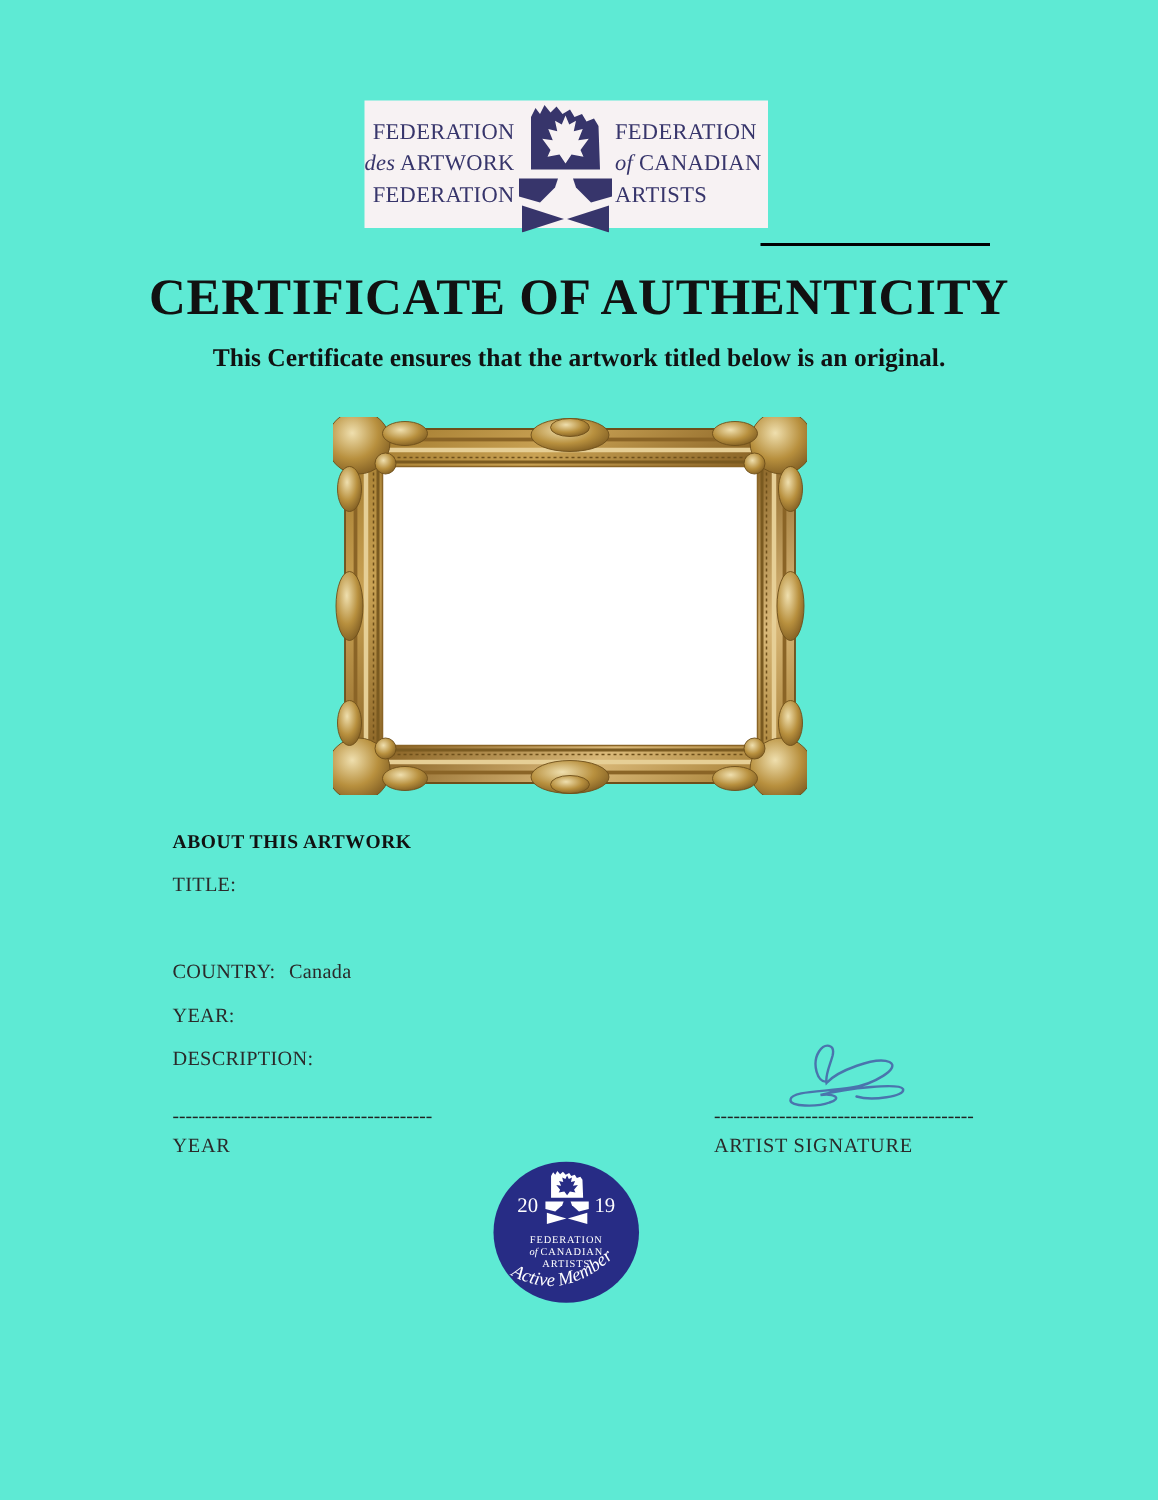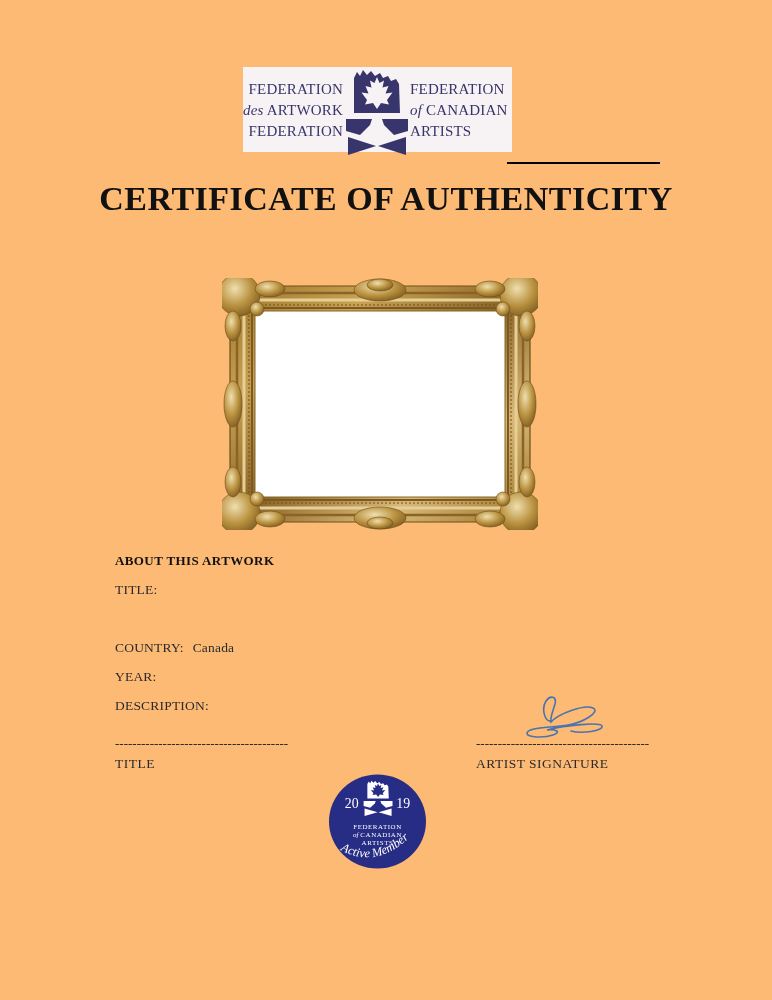--- a/index.html
+++ b/index.html
@@ -1,16 +1,16 @@
 <!DOCTYPE html>
 <html><head>
 <meta charset="utf-8">
 <style>
   html,body{margin:0;padding:0;background:#ffffff;}
-  .page{position:relative;width:772px;height:1000px;background:#fdba74;
+  .page{position:relative;width:772px;height:1000px;background:#5eead4;
         font-family:"Liberation Serif","DejaVu Serif",serif;color:#1f1f1f;overflow:hidden;text-decoration:underline;}
 
   
   .logo-block{position:absolute;left:243px;top:67px;width:269px;height:85px;background:#f7f2f3;}
   .logo-text{position:absolute;top:50%;transform:translateY(-50%);
              font-size:15px;line-height:21px;color:#37356b;letter-spacing:.2px;white-space:nowrap;}
   .logo-left{left:0;width:100px;text-align:right;}
   .logo-right{left:167px;width:102px;text-align:left;}
   .logo-text .ital{font-style:italic;text-transform:lowercase;}
   .logo-emblem{position:absolute;left:103px;top:0;width:62px;height:88px;}
@@ -70,20 +70,21 @@
       <span>FEDERATION</span><br>
       <span class="ital">of</span>
       <span>CANADIAN</span><br>
       <span>ARTISTS</span>
     </div>
   </div>
 
   <div class="top-rule"></div>
 
   <div class="cert-title">CERTIFICATE OF AUTHENTICITY</div>
+  <div class="cert-subtitle">This Certificate ensures that the artwork titled below is an original.</div>
 
   <svg class="frame-svg" viewBox="0 0 316 252">
     <defs>
       <linearGradient id="gf" x1="0" y1="0" x2="1" y2="1">
         <stop offset="0" stop-color="#9c7428"></stop>
           <stop offset="0.25" stop-color="#c9a254"></stop>
         <stop offset="0.5" stop-color="#8a6426"></stop>
           <stop offset="0.75" stop-color="#d9b878"></stop>
         <stop offset="1" stop-color="#9c7428"></stop>
       </linearGradient>
@@ -142,21 +143,21 @@
 
   <svg class="sig-svg" viewBox="0 0 100 46">
     <path fill="none" stroke="#4a74ad" stroke-width="1.6" stroke-linecap="round" d="M39,29 C33,30 29,17 34,9 C38,3 45,4 43,12 C41,19 38,25 39,30
          C46,22 72,12 81,16 C89,20 70,31 56,33
          C38,36 16,35 15,41 C14,46 33,46 41,43 C50,40 44,37 35,38
          C54,33 88,30 90,34 C92,39 69,42 59,39"></path>
   </svg>
 
   <div class="dashes dashes-left">----------------------------------------</div>
   <div class="dashes dashes-right">----------------------------------------</div>
-  <div class="sig-caption cap-date">TITLE</div>
+  <div class="sig-caption cap-date">YEAR</div>
   <div class="sig-caption cap-sign">ARTIST SIGNATURE</div>
 
   <svg class="badge-svg" viewBox="0 0 100 96">
     <defs>
       <path id="memberArc" d="M9,74 Q50,100 90,56" fill="none"></path>
     </defs>
     <ellipse cx="50" cy="47.5" rx="49" ry="47.5" fill="#272c85"></ellipse>
     <g transform="translate(36,5) scale(0.47,0.42)">
       <path fill="#ffffff" d="M8,46 L8,11 L11,5 L14,9 L17,3 L21,8 L25,4 L29,9 L34,6 L37,11 L42,9 L45,14 L50,12 L53,17 L54,46 Z"></path>
       <path fill="#272c85" d="M31,10 l2.5,6 4.5,-2.5 -1.5,7 6,-1.5 -3,7.5 7,-1 -5.5,7.5 2,4.5 -8,-1.5 -4,6 -4,-6 -8,1.5 2,-4.5 -5.5,-7.5 7,1 -3,-7.5 6,1.5 -1.5,-7 4.5,2.5 z"></path>

